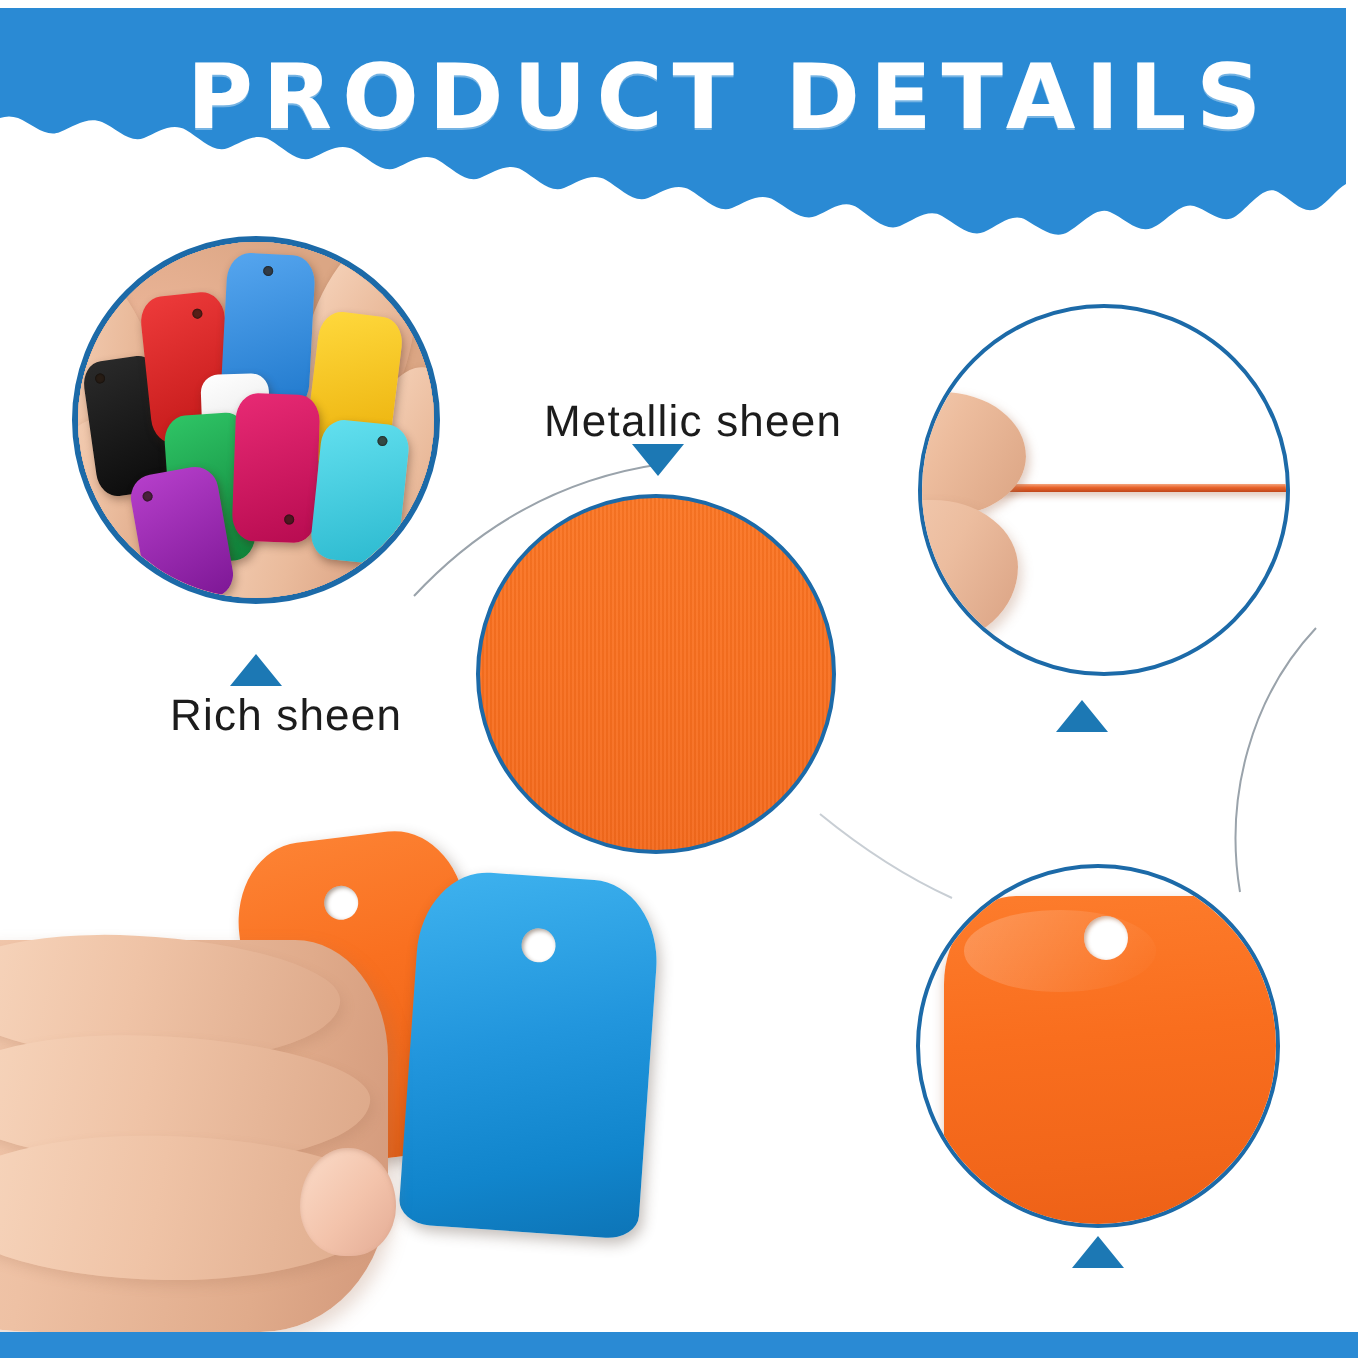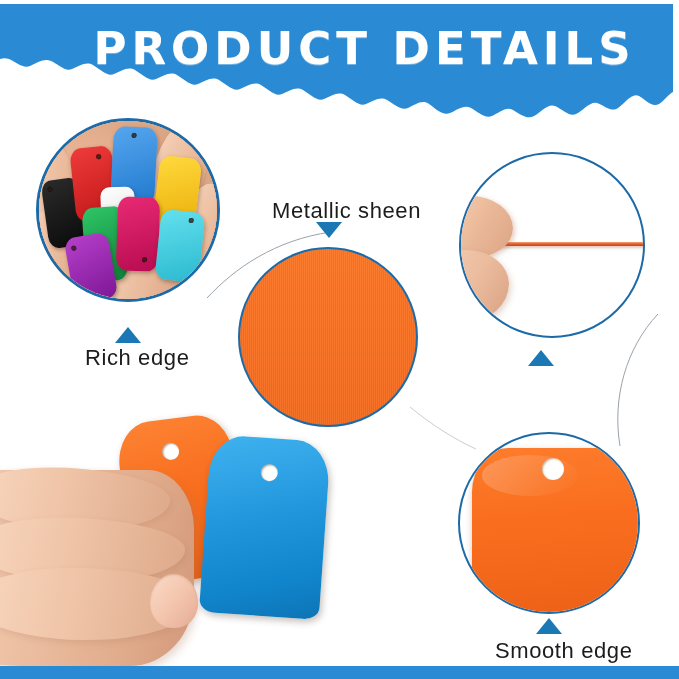--- a/index.html
+++ b/index.html
@@ -335,41 +335,40 @@
       </div>
     <div class="ctag" style="left:30px; top:114px; width:44px; height:66px; background:linear-gradient(160deg,#b63fcb,#7d1795); transform:rotate(-10deg);">
         <span class="hole" style="left:6px; top:8px;"></span>
       </div>
     <div class="ctag" style="left:119px; top:90px; width:44px; height:70px; background:linear-gradient(160deg,#63e0ef,#2bb9cf); transform:rotate(6deg);">
         <span class="hole" style="left:28px; top:6px;"></span>
       </div>
   </div>
 
   <div class="tri tri-up" style="left:115px; top:327px;"></div>
-  <div class="caption" style="left:85px; top:345px;">Rich edge</div>
+  <div class="caption" style="left:85px; top:345px;">Rich sheen</div>
 
   <div class="caption" style="left:272px; top:198px;">Metallic sheen</div>
   <div class="tri tri-down" style="left:316px; top:222px;"></div>
   <div class="circle-frame" id="panel-metallic-sheen"></div>
 
   <div class="circle-frame" id="panel-thickness">
     <div class="sheet"></div>
     <div class="thumb"></div>
     <div class="finger2"></div>
   </div>
 
   <div class="tri tri-up" style="left:528px; top:350px;"></div>
 
   <div class="circle-frame" id="panel-smooth-edge">
     <div class="bigtag"></div>
     <div class="bighole"></div>
   </div>
 
   <div class="tri tri-up" style="left:536px; top:618px;"></div>
-  <div class="caption" style="left:495px; top:638px;">Smooth edge</div>
 
   <div id="photo-hand-tags">
 
     <div class="bigtag-photo" style="left:124px; top:8px; width:114px; height:162px; transform:rotate(-7deg);
                 background:linear-gradient(170deg,#fd8334 0%,#f97020 40%,#ef6619 75%,#e25c12 100%);">
       <span class="photo-hole" style="left:44px; top:24px;"></span>
     </div>
 
     <div class="bigtag-photo" style="left:205px; top:28px; width:120px; height:178px; transform:rotate(4deg);
                 background:linear-gradient(165deg,#3fb3ef 0%,#2296dd 45%,#1185cc 78%,#0d74b6 100%);">

